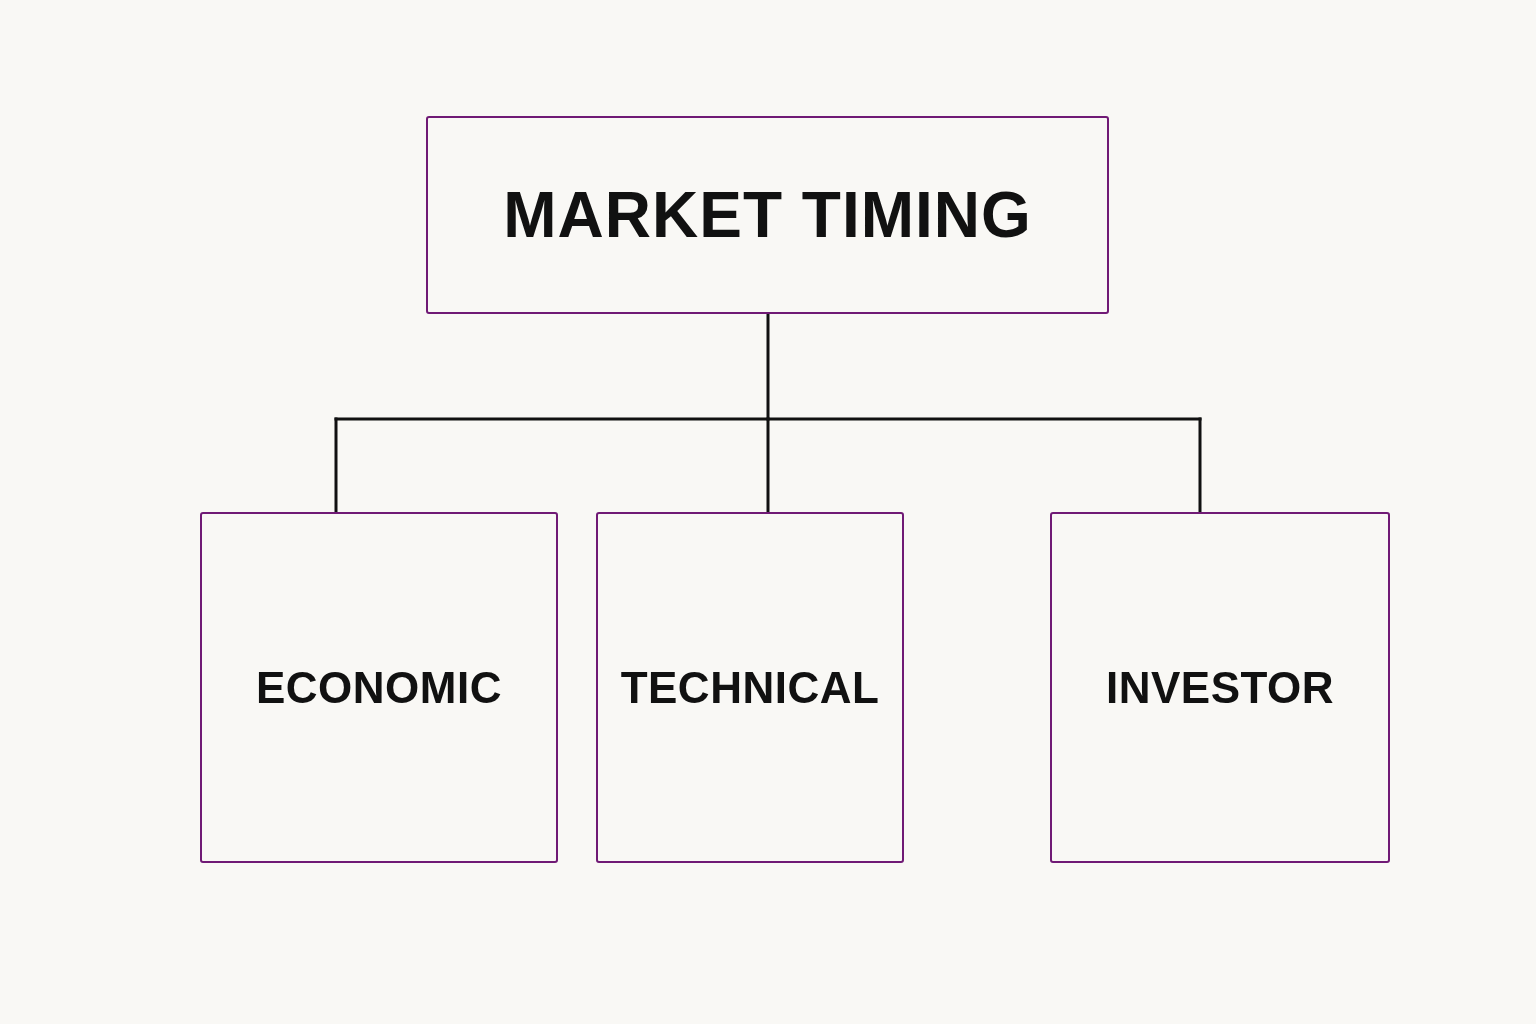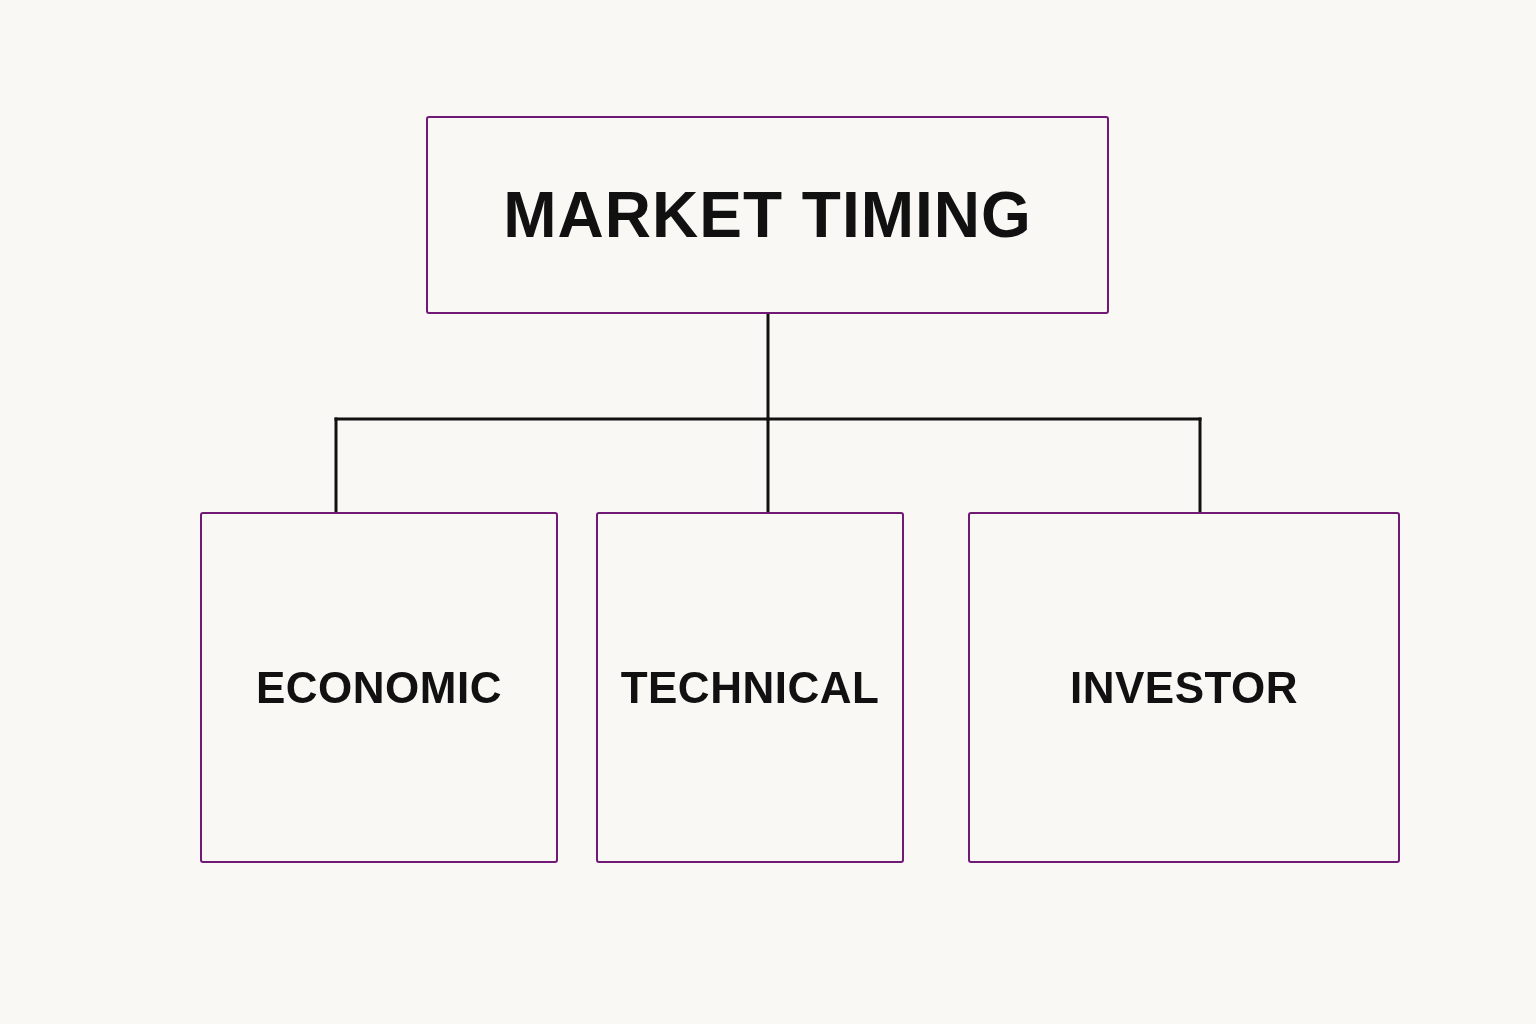--- a/index.html
+++ b/index.html
@@ -45,21 +45,21 @@
     }
     .child {
       top: 512px;
       height: 351px;
       font-size: 44px;
       line-height: 64px;
       letter-spacing: 0.5px;
     }
     .child-1 { left: 152px; width: 358px; margin-left: 48px; }
     .child-2 { left: 596px; width: 308px; }
-    .child-3 { left: 968px; width: 432px; }
+    .child-3 { left: 1050px; width: 340px; }
     .label { display: block; white-space: pre-line; }
   </style>
 </head>
 <body>
 
 <svg class="connectors" viewBox="0 0 1536 1024" xmlns="http://www.w3.org/2000/svg">
   <g stroke="#111111" stroke-width="3" fill="none" stroke-linecap="square">
     <line x1="768" y1="314" x2="768" y2="419"></line>
     <line x1="336" y1="419" x2="1200" y2="419"></line>
     <line x1="336" y1="419" x2="336" y2="512"></line>

